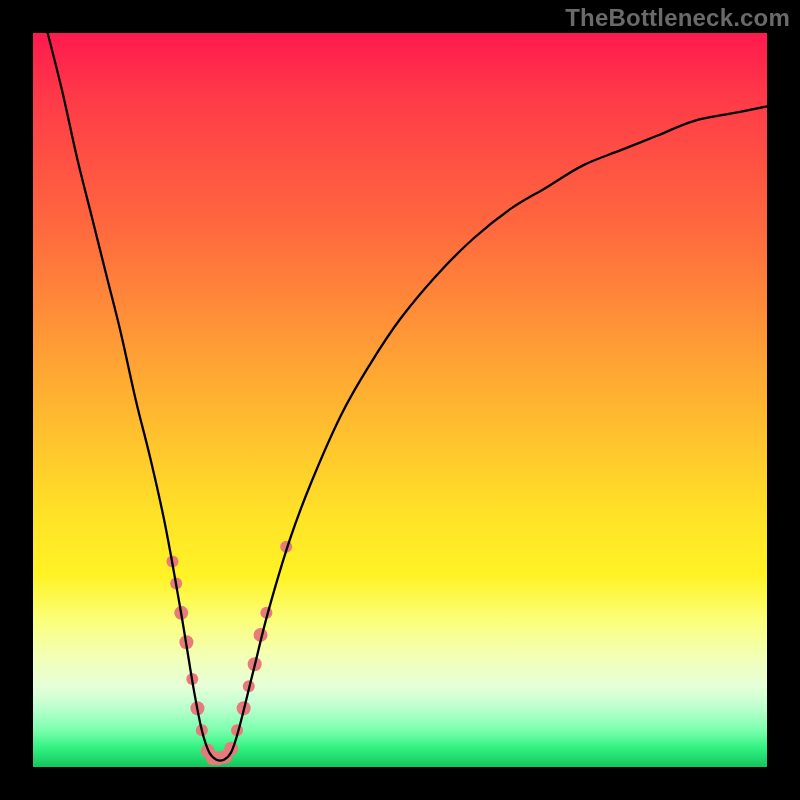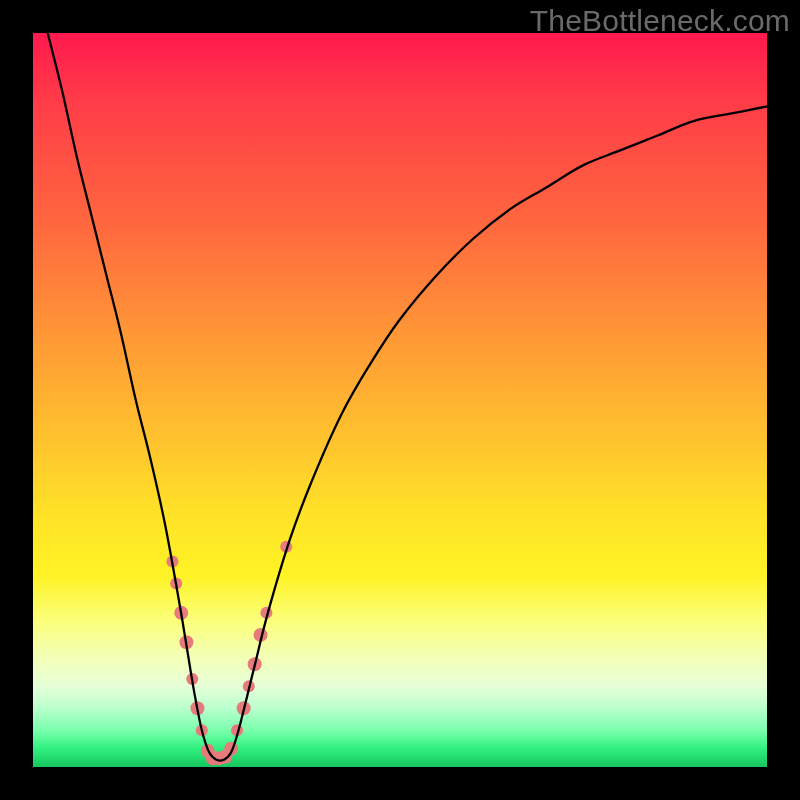--- a/index.html
+++ b/index.html
@@ -42,22 +42,22 @@
       #7affad 95%,
       #30f07f 97.5%,
       #15c55d 100%
     );
   }
   .watermark {
     position: absolute;
     top: 4px;
     right: 10px;
     color: #6a6a6a;
-    font-size: 30px;
-    font-weight: 400;
+    font-size: 24px;
+    font-weight: 700;
     letter-spacing: 0.2px;
     user-select: none;
   }
   svg.curve {
     position: absolute;
     left: 0;
     top: 0;
     width: 734px;
     height: 734px;
     overflow: visible;

